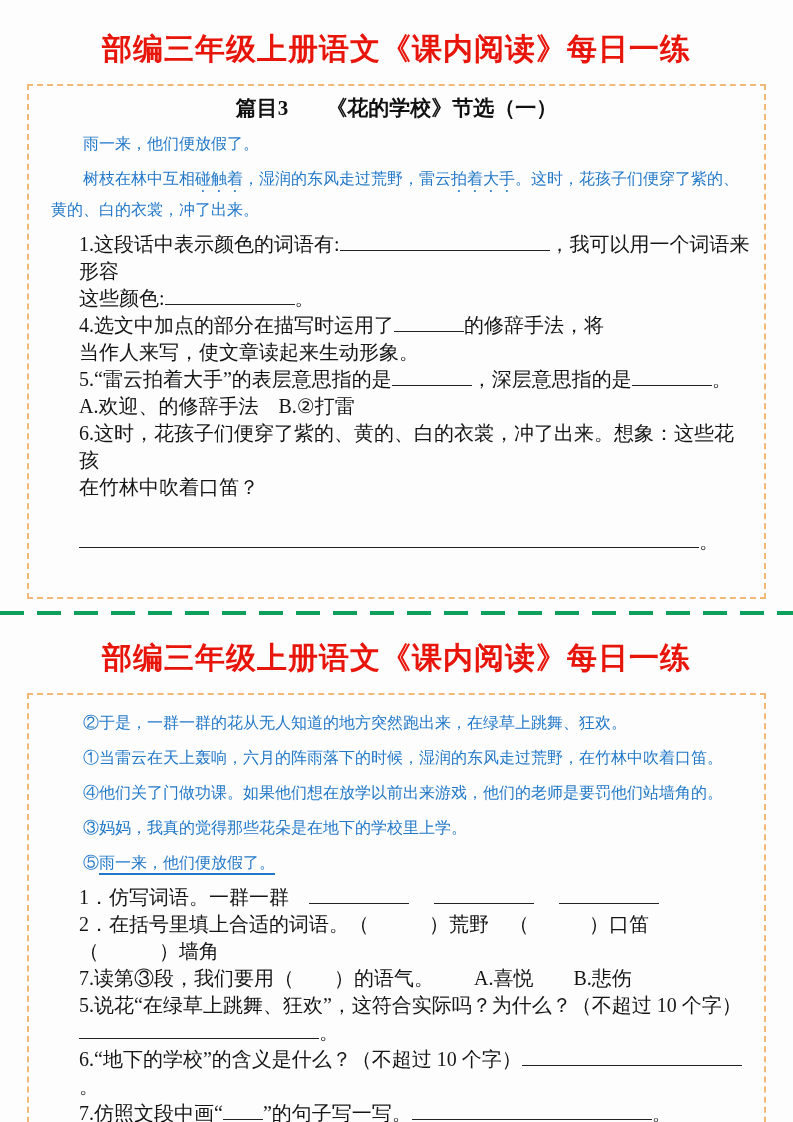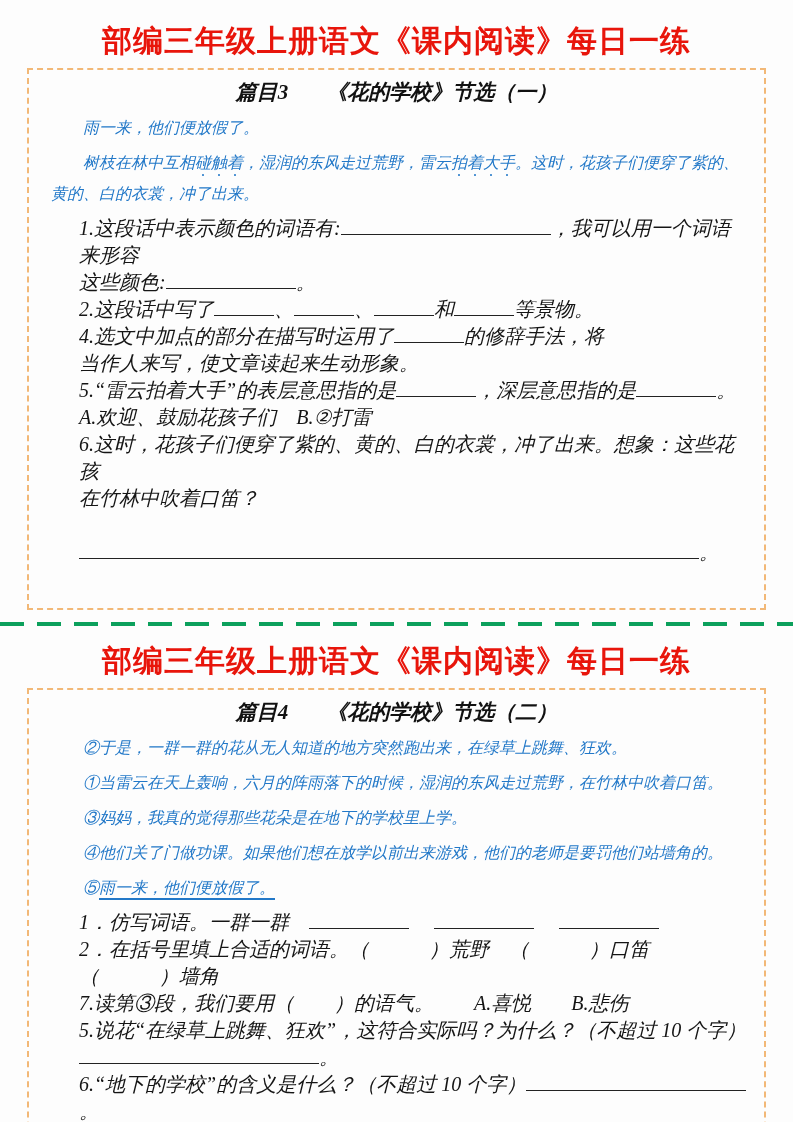--- a/index.html
+++ b/index.html
@@ -13,32 +13,31 @@
   }
   *{box-sizing:border-box;}
   html,body{margin:0;padding:0;}
   body{
     width:793px;height:1122px;overflow:hidden;
     background:var(--bg);
     font-family:"Liberation Serif","DejaVu Serif",serif;
     color:var(--black);
   }
   .main-title{
-    margin:8px;padding-top:13px;
+    margin:16px;padding-top:13px;
     text-align:center;
     font-size:30px;font-weight:bold;
     color:var(--red);
     letter-spacing:1px;
     line-height:1.3;
   }
   .box{
     margin:5px 27px 0;
     border:2px dashed var(--orange);
     padding:6px 14px 0;
-    font-style:italic;
   }
   .box.first{padding-bottom:42px;}
   .box.second{padding-bottom:14px;}
   .box-title{
     text-align:center;
     font-size:21px;font-weight:bold;color:#111;
     margin:2px 0 4px;
   }
   .box-title .title-no{margin-right:38px;}
   .passage p{
@@ -89,46 +88,42 @@
       <div class="box-title">
         <span class="title-no">篇目3</span><span>《花的学校》节选（一）</span>
       </div>
       <div class="passage">
           <p><span>雨一来，他们便放假了。</span></p>
           <p><span>树枝在林中互相</span><span class="emph">碰触着</span><span>，湿润的东风走过荒野，雷云</span><span class="emph">拍着大手</span><span>。这时，花孩子们便穿了紫的、黄的、白的衣裳，冲了出来。</span></p>
         </div>
       <div class="questions">
           <div class="qline">1.这段话中表示颜色的词语有:<span class="blank" style="width: 10.5em;"></span>，我可以用一个词语来形容</div>
           <div class="qline">这些颜色:<span class="blank" style="width: 6.5em;"></span>。</div>
-          <div class="qline">2.这段话中写了<span class="blank" style="width: 3em;"></span>、<span class="blank" style="width: 3em;"></span>、<span class="blank" style="width: 3em;"></span>和<span class="blank" style="width: 3em;"></span>等景物。</div>
           <div class="qline">4.选文中加点的部分在描写时运用了<span class="blank" style="width: 3.5em;"></span>的修辞手法，将</div>
           <div class="qline">当作人来写，使文章读起来生动形象。</div>
           <div class="qline">5.“雷云拍着大手”的表层意思指的是<span class="blank" style="width: 4em;"></span>，深层意思指的是<span class="blank" style="width: 4em;"></span>。</div>
-          <div class="qline">A.欢迎、鼓励花孩子们　B.②打雷</div>
+          <div class="qline">A.欢迎、的修辞手法　B.②打雷</div>
           <div class="qline">6.这时，花孩子们便穿了紫的、黄的、白的衣裳，冲了出来。想象：这些花孩</div>
           <div class="qline">在竹林中吹着口笛？</div>
           <div class="qline">&nbsp;</div>
           <div class="qline"><span class="blank" style="width: 31em;"></span>。</div>
         </div>
     </div>
   </section>
 
   <div class="divider"></div>
 
   <section>
     <h1 class="main-title" style="padding-top:7px;">部编三年级上册语文《课内阅读》每日一练</h1>
     <div class="box second">
-      <div class="box-title">
-        <span class="title-no">篇目4</span><span>《花的学校》节选（二）</span>
-      </div>
       <div class="passage">
           <p><span>②于是，一群一群的花从无人知道的地方突然跑出来，在绿草上跳舞、狂欢。</span></p>
           <p><span>①当雷云在天上轰响，六月的阵雨落下的时候，湿润的东风走过荒野，在竹林中吹着口笛。</span></p>
+          <p><span>④他们关了门做功课。如果他们想在放学以前出来游戏，他们的老师是要罚他们站墙角的。</span></p>
           <p><span>③妈妈，我真的觉得那些花朵是在地下的学校里上学。</span></p>
-          <p><span>④他们关了门做功课。如果他们想在放学以前出来游戏，他们的老师是要罚他们站墙角的。</span></p>
           <p><span>⑤</span><span class="uline">雨一来，他们便放假了。</span></p>
         </div>
       <div class="questions">
           <div class="qline">1．仿写词语。一群一群　<span class="blank" style="width: 5em;"></span> 　<span class="blank" style="width: 5em;"></span> 　<span class="blank" style="width: 5em;"></span></div>
           <div class="qline">2．在括号里填上合适的词语。（　　　）荒野　（　　　）口笛　（　　　）墙角</div>
           <div class="qline">7.读第③段，我们要用（　　）的语气。　　A.喜悦　　B.悲伤</div>
           <div class="qline">5.说花“在绿草上跳舞、狂欢”，这符合实际吗？为什么？（不超过 10 个字）</div>
           <div class="qline"><span class="blank" style="width: 12em;"></span>。</div>
           <div class="qline">6.“地下的学校”的含义是什么？（不超过 10 个字）<span class="blank" style="width: 11em;"></span>。</div>
           <div class="qline">7.仿照文段中画“<span class="blank" style="width: 2em;"></span>”的句子写一写。<span class="blank" style="width: 12em;"></span>。</div>

